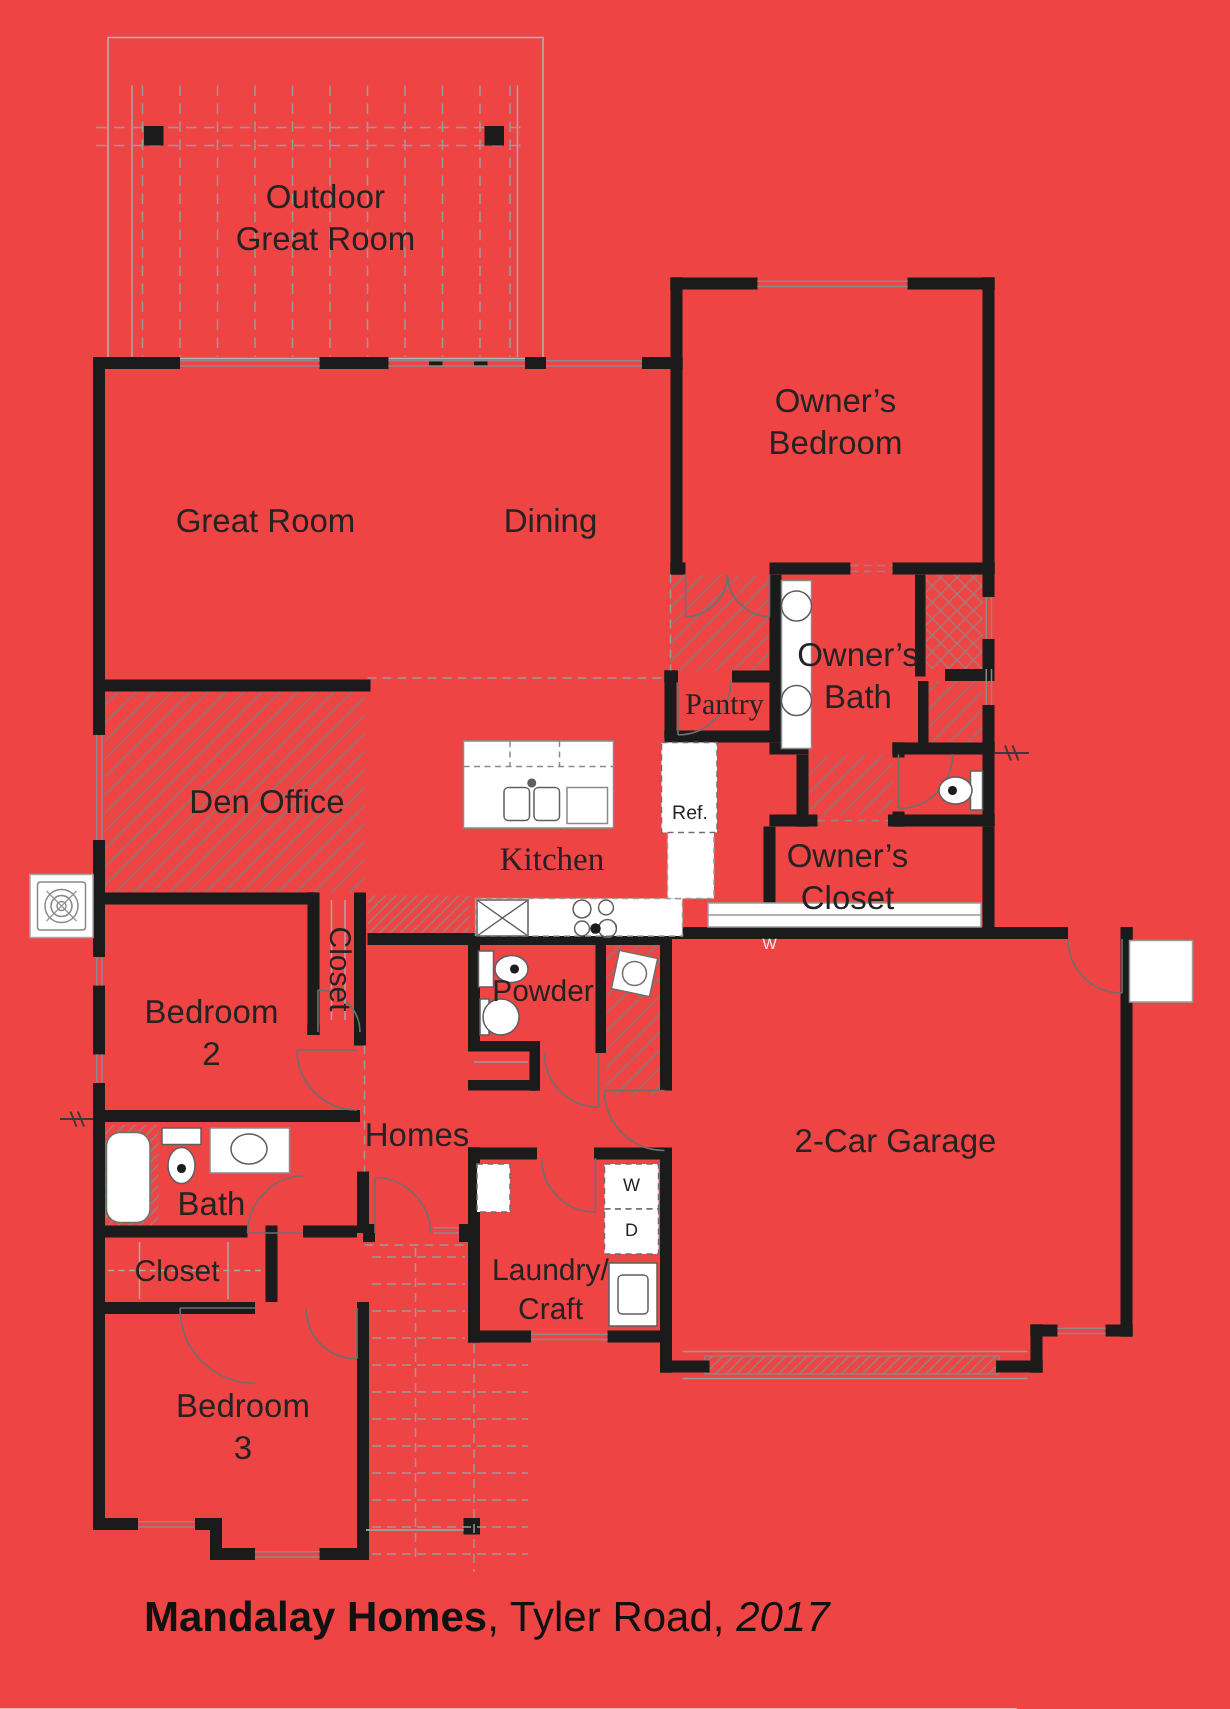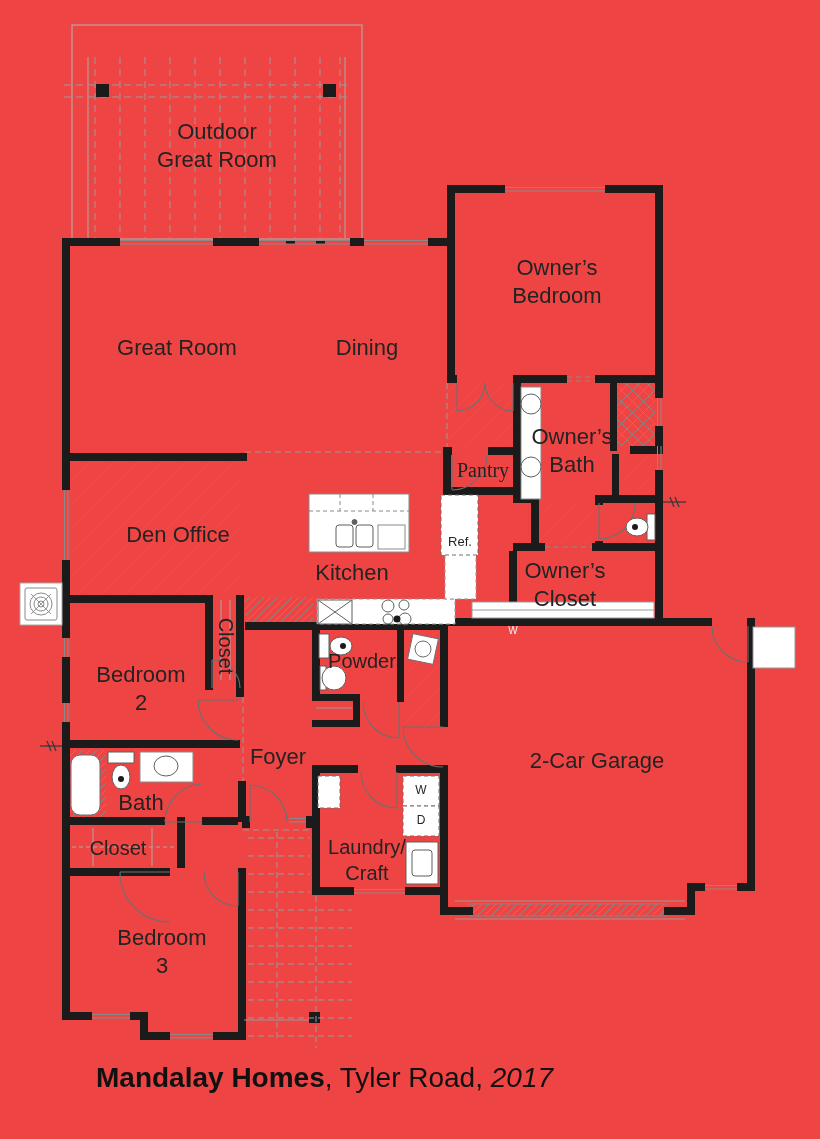--- a/index.html
+++ b/index.html
@@ -444,31 +444,31 @@
   </g>
 </svg>
 
 <div class="label" style="left:217px;top:146px;">Outdoor
 Great Room</div>
 <div class="label" style="left:557px;top:282px;">Owner’s
 Bedroom</div>
 <div class="label" style="left:177px;top:348px;">Great Room</div>
 <div class="label" style="left:367px;top:348px;">Dining</div>
 <div class="label" style="left:178px;top:535px;">Den Office</div>
-<div class="label" style="left:352px;top:573px;">Kitchen</div>
+<div class="label" style="left:368px;top:573px;font-family:Liberation Serif, serif;">Kitchen</div>
 <div class="label md" style="left:483px;top:471px;font-family:Liberation Serif, serif;">Pantry</div>
 <div class="label" style="left:572px;top:451px;">Owner’s
 Bath</div>
 <div class="label" style="left:565px;top:585px;">Owner’s
 Closet</div>
 <div class="label md vert" style="left:225px;top:646px;">Closet</div>
 <div class="label" style="left:141px;top:689px;">Bedroom
 2</div>
 <div class="label md" style="left:362px;top:662px;">Powder</div>
-<div class="label" style="left:278px;top:757px;">Foyer</div>
+<div class="label" style="left:278px;top:757px;">Homes</div>
 <div class="label" style="left:597px;top:761px;text-align:center;">2-Car Garage</div>
 <div class="label" style="left:141px;top:803px;">Bath</div>
 <div class="label md" style="left:118px;top:849px;">Closet</div>
 <div class="label md" style="left:367px;top:861px;text-align:center;">Laundry/
 Craft</div>
 <div class="label" style="left:162px;top:952px;">Bedroom
 3</div>
 <div class="label sm" style="left:460px;top:514px;margin-top:28px;">Ref.</div>
 <div class="label xs" style="left:421px;top:791px;">W</div>
 <div class="label xs" style="left:421px;top:821px;">D</div>

